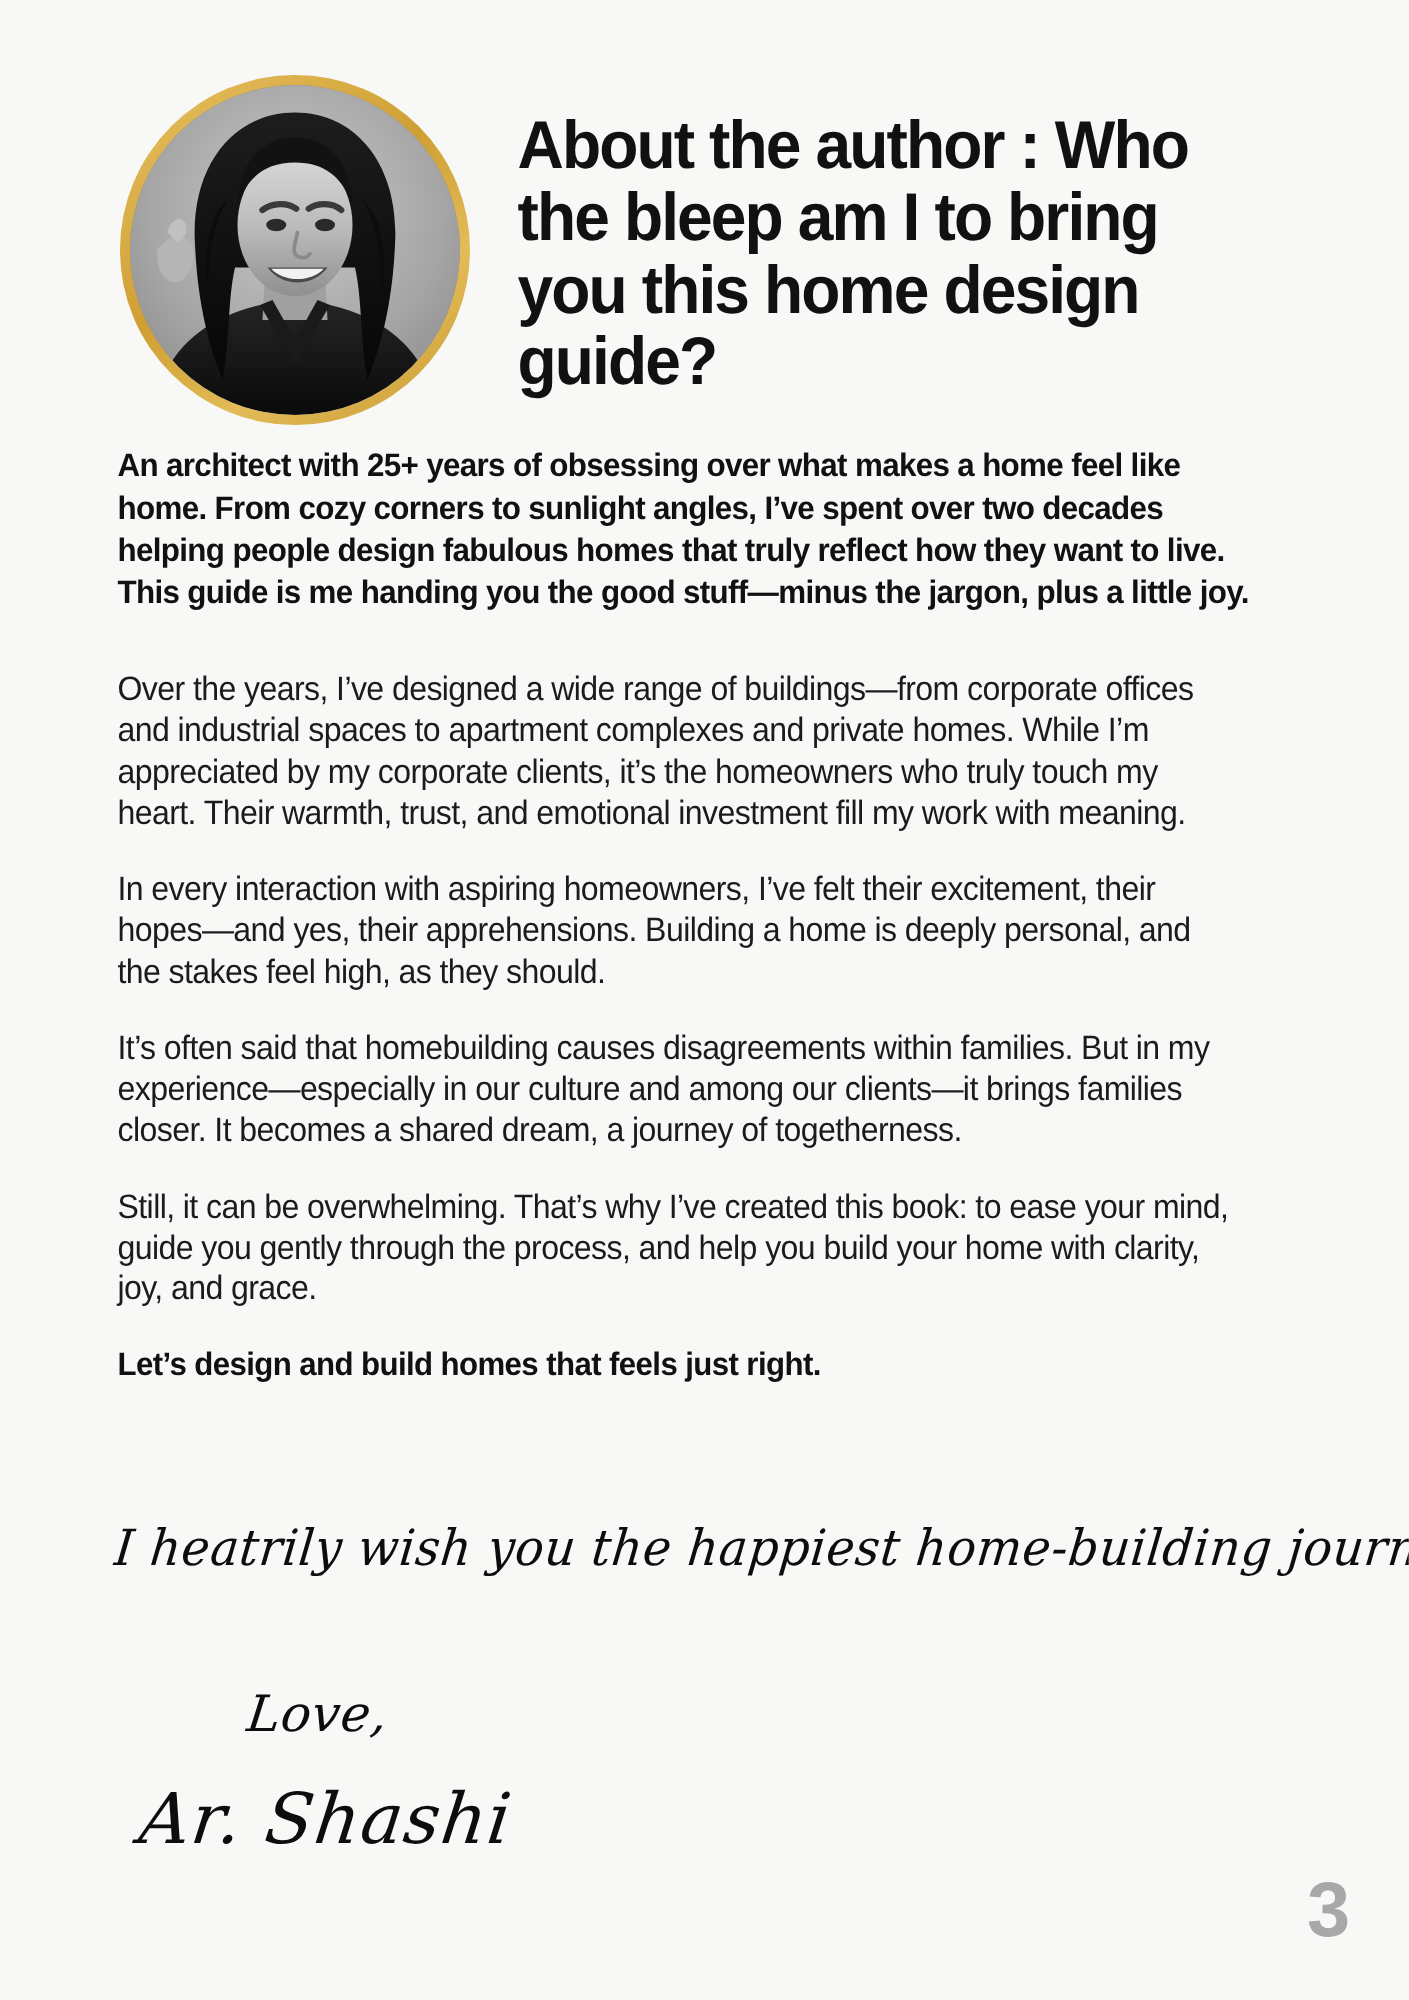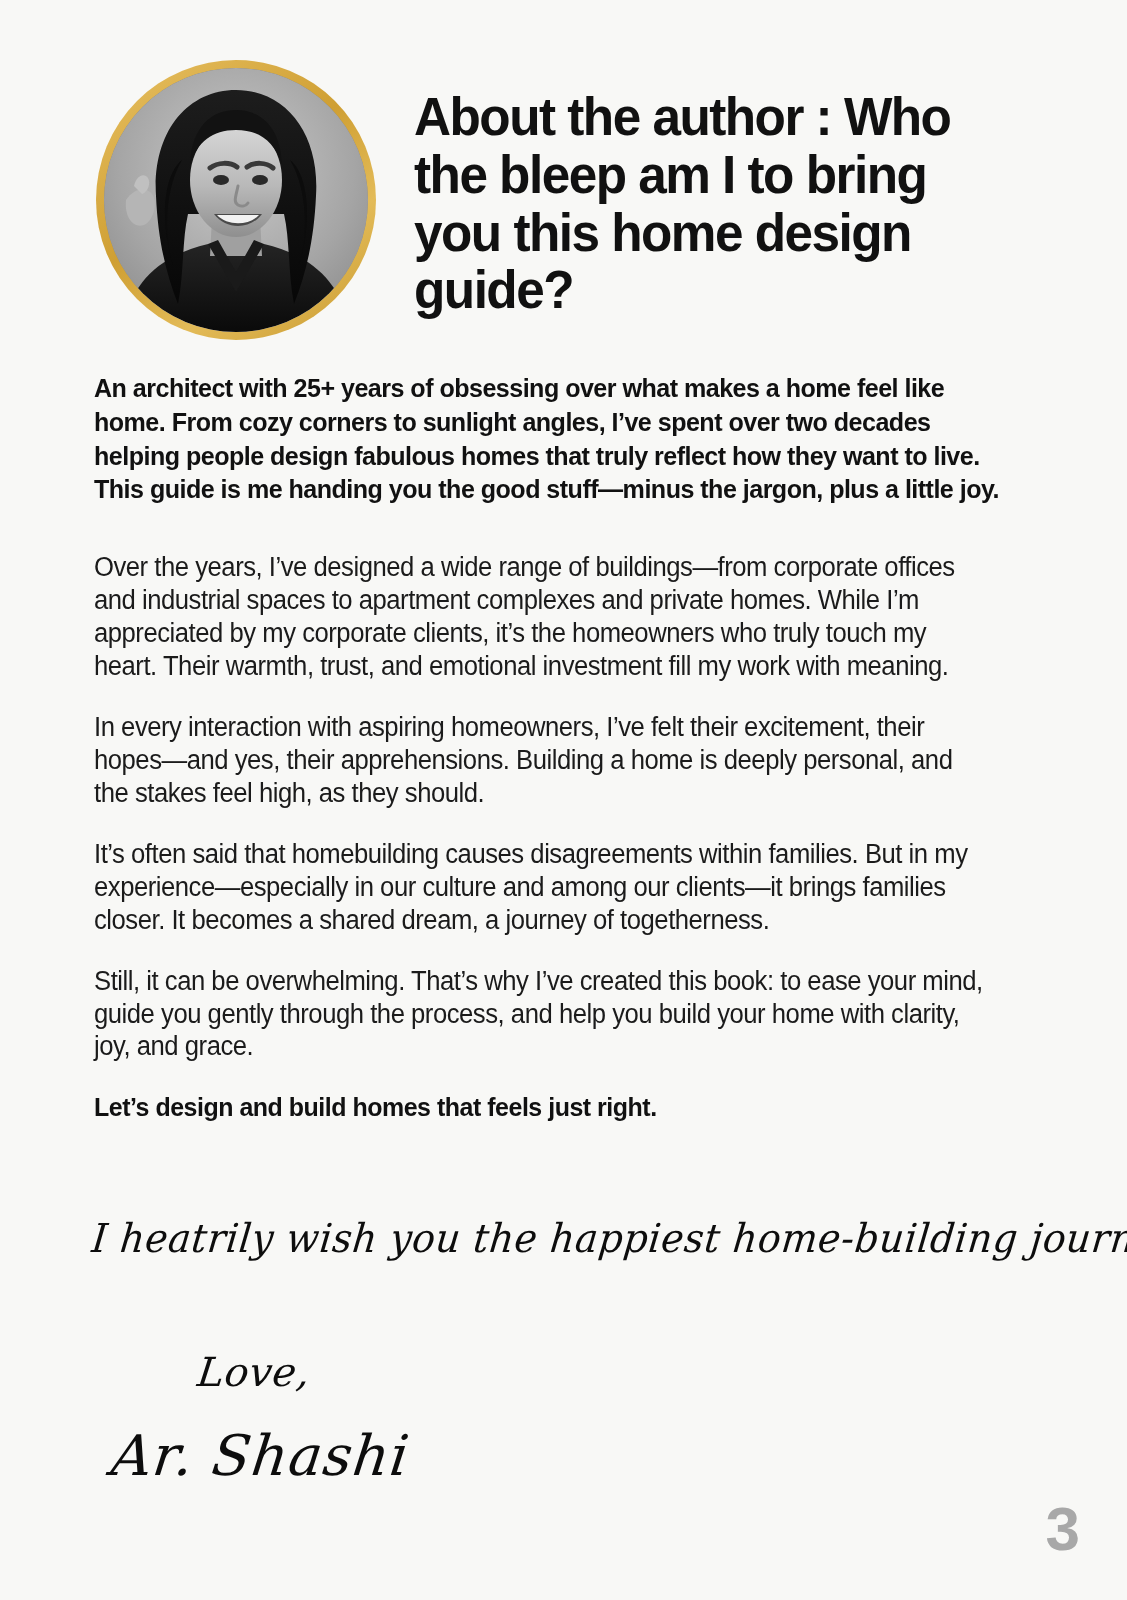--- a/index.html
+++ b/index.html
@@ -77,21 +77,21 @@
     letter-spacing: -1.6px;
     color: #111111;
     transform: scaleX(0.95);
     transform-origin: left top;
   }
 
   
   .content {
     position: absolute;
     left: 78px;
-    top: 372px;
+    top: 356px;
     width: 940px;
   }
 
   .lede {
     margin: 0 0 44px 0;
     font-family: "Liberation Sans", sans-serif;
     font-weight: bold;
     font-size: 26px;
     line-height: 1.30;
     letter-spacing: -0.55px;

